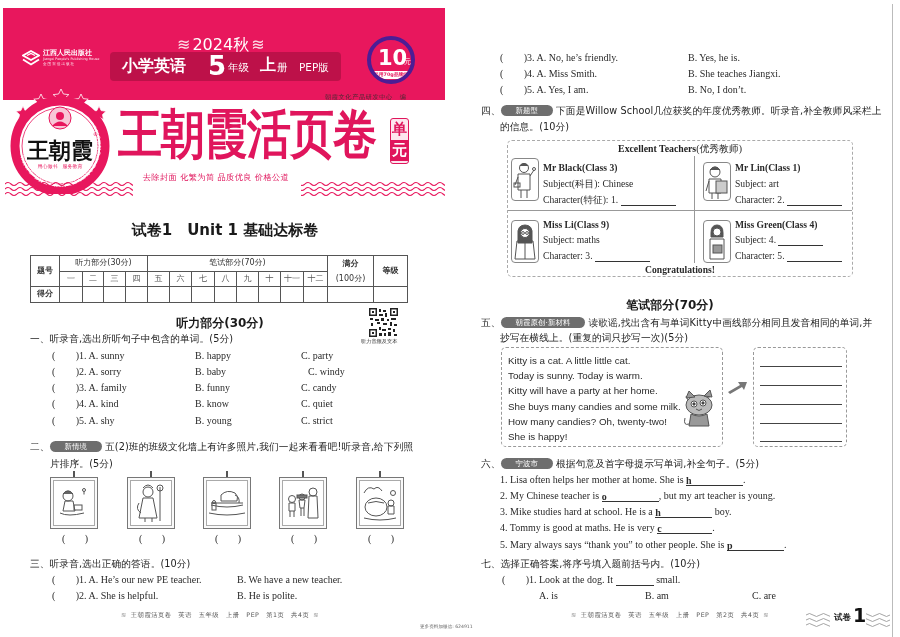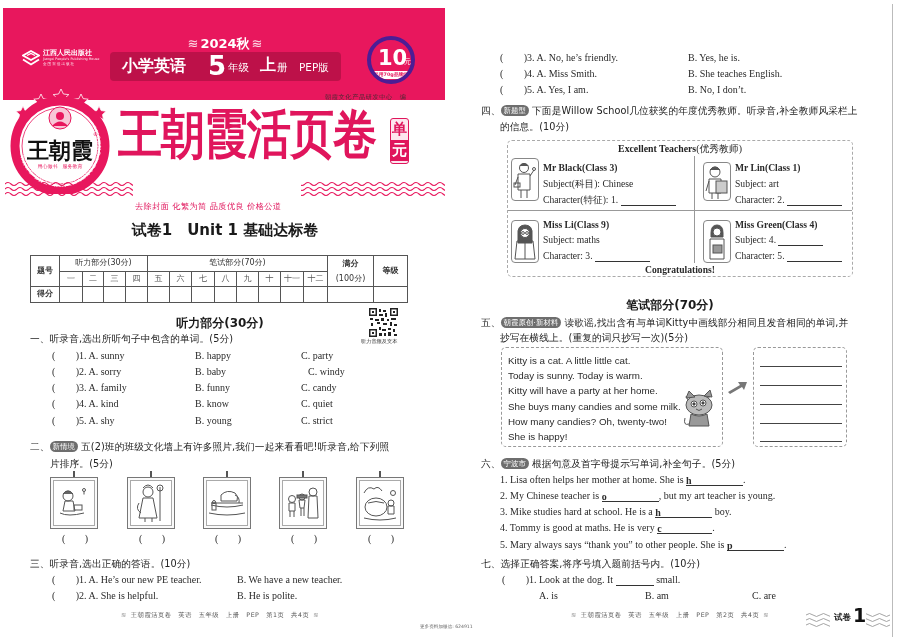--- a/index.html
+++ b/index.html
@@ -1,45 +1,45 @@
 <!DOCTYPE html>
 <html><head>
 <meta charset="utf-8">
 <style>
 *{box-sizing:border-box;margin:0;padding:0}
 html,body{width:900px;height:637px}
 body{position:relative;background:#fff;overflow:hidden;font-family:"DejaVu Sans",sans-serif;color:#222}
 .a{position:absolute;white-space:nowrap}
 .en{font-family:"Liberation Serif",serif;font-size:10px;line-height:12px;color:#2a2a2a}
 .st{font-size:9.7px;line-height:13px;color:#222;letter-spacing:.1px}
-.badge{display:inline-block;background:#6e6e6e;color:#fff;border-radius:6px;font-size:7.4px;line-height:11px;padding:0 3px;margin-right:3px;vertical-align:1px}
+.badge{display:inline-block;background:#6e6e6e;color:#fff;border-radius:6px;font-size:7.4px;line-height:11px;padding:0 15px;margin-right:3px;vertical-align:1px}
 .slot{position:absolute;top:0;width:27px;height:12px}
 .slot::before{content:"(";position:absolute;left:0}
 .slot::after{content:")";position:absolute;right:0}
 .blank{display:inline-block;border-bottom:1px solid #333;height:11px;vertical-align:bottom}
 .row{position:absolute;left:0;width:100%;height:12px}
 .row > span{position:absolute;top:0;white-space:nowrap}
 
 .banner{position:absolute;left:3px;top:8px;width:442px;height:92px;background:#e8175d}
-.season{position:absolute;left:172px;top:27px;width:100px;text-align:center;color:#fff;font-size:13px;font-weight:bold}
+.season{position:absolute;left:172px;top:27px;width:100px;color:#fff;font-size:16px;font-weight:normal}
 .season::before,.season::after{content:"≋";font-weight:normal;margin:0 2px;opacity:.85}
 .pubtxt{position:absolute;left:40px;top:40px;color:#fff}
 .pubtxt .n{font-family:"DejaVu Serif",serif;font-size:7px;font-weight:bold;line-height:9px;display:block}
 .pubtxt .e{font-size:3.4px;line-height:5px;display:block;opacity:.9}
 .pubtxt .s{font-size:3.6px;line-height:5px;display:block;letter-spacing:1px;opacity:.9}
 .gradebox{position:absolute;left:107px;top:44px;width:231px;height:29px;background:#bd1149;border-radius:4px;color:#fff}
 .gradebox span{position:absolute;white-space:nowrap;font-weight:bold}
 .price{position:absolute;left:364px;top:28px;width:48px;height:48px;border:4px solid #4c1d95;border-radius:50%;overflow:hidden;color:#fff}
 .price .num{position:absolute;left:7px;top:7px;font-size:21px;font-weight:bold;line-height:22px}
 .price .unit{position:absolute;left:33px;top:17px;font-size:7px}
 .price .band{position:absolute;left:0;top:31px;width:100%;height:8px;background:#fff;color:#e8175d;font-size:4.8px;line-height:8px;text-align:center;font-weight:bold}
 .editor{position:absolute;left:322px;top:85px;font-size:6.2px;color:#4a2a33;letter-spacing:.6px}
 .bigtitle{position:absolute;left:118px;top:106px;font-family:"DejaVu Serif",serif;font-size:44px;line-height:46px;color:#e0155c;font-weight:bold;transform:scaleY(1.2);transform-origin:top left;letter-spacing:-1px}
 .tag{position:absolute;left:390px;top:118px;width:19px;height:46px;border:1.5px solid #e0155c;border-radius:3px;background:#fde6ee;color:#e0155c;font-size:15px;font-weight:bold;line-height:21px;text-align:center}
-.slogan{position:absolute;left:135px;top:201px;width:162px;text-align:left;font-size:8.2px;color:#e0155c;letter-spacing:.4px}
+.slogan{position:absolute;left:135px;top:172px;width:162px;text-align:center;font-size:8.2px;color:#e0155c;letter-spacing:.4px}
 .papertitle{position:absolute;left:0;top:221px;width:450px;text-align:center;font-size:15px;font-weight:bold;color:#1a1a1a}
 
 table.score{position:absolute;left:30px;top:255px;border-collapse:collapse;table-layout:fixed;font-size:8px;color:#333}
 table.score td{border:1px solid #555;text-align:center;padding:0;height:15.5px;line-height:12px}
 table.score .b{font-weight:bold}
 table.score .q{font-family:"DejaVu Serif",serif;color:#555}
 .secheader{position:absolute;text-align:center;font-size:12px;font-weight:bold;color:#1a1a1a}
 .qrcap{position:absolute;left:361px;top:338px;font-size:5.2px;color:#333}
 .frame{position:absolute;top:477px;width:48px;height:52px;border:1.5px solid #777;padding:2px;background:#fafafa}
 .frame .inner{width:100%;height:100%;border:1px solid #aaa;background:#fff}
@@ -400,21 +400,21 @@
   <div class="a" style="left:892px;top:4px;width:1px;height:633px;background:#bbb"></div>
 
   <div class="row en" style="top:52px">
     <span class="slot" style="left:500px"></span>
     <span style="left:527px"><span>3.</span> <span>A. No, he’s friendly.</span></span>
     <span style="left:688px">B. Yes, he is.</span>
   </div>
   <div class="row en" style="top:68px">
     <span class="slot" style="left:500px"></span>
     <span style="left:527px"><span>4.</span> <span>A. Miss Smith.</span></span>
-    <span style="left:688px">B. She teaches English.</span>
+    <span style="left:688px">B. She teaches Jiangxi.</span>
   </div>
   <div class="row en" style="top:84px">
     <span class="slot" style="left:500px"></span>
     <span style="left:527px"><span>5.</span> <span>A. Yes, I am.</span></span>
     <span style="left:688px">B. No, I don’t.</span>
   </div>
 
   <div class="a st" style="left:481px;top:104px">
     <span>四、</span><span class="badge">新题型</span><span>下面是Willow School几位获奖的年度优秀教师。听录音,补全教师风采栏上</span>
   </div>

